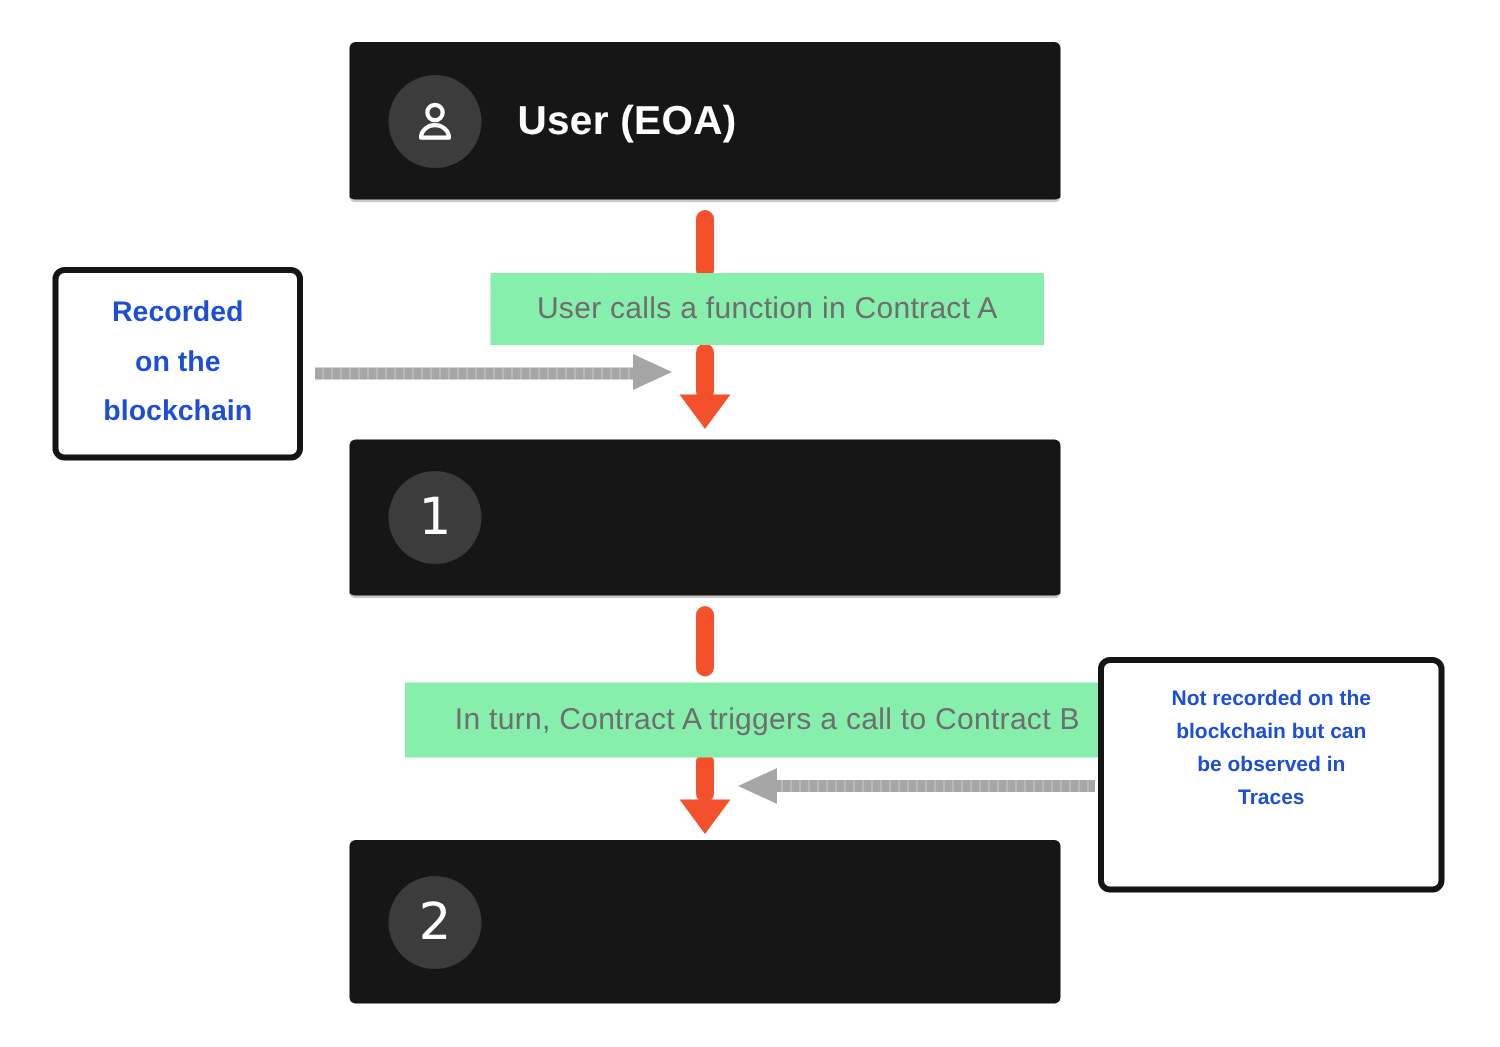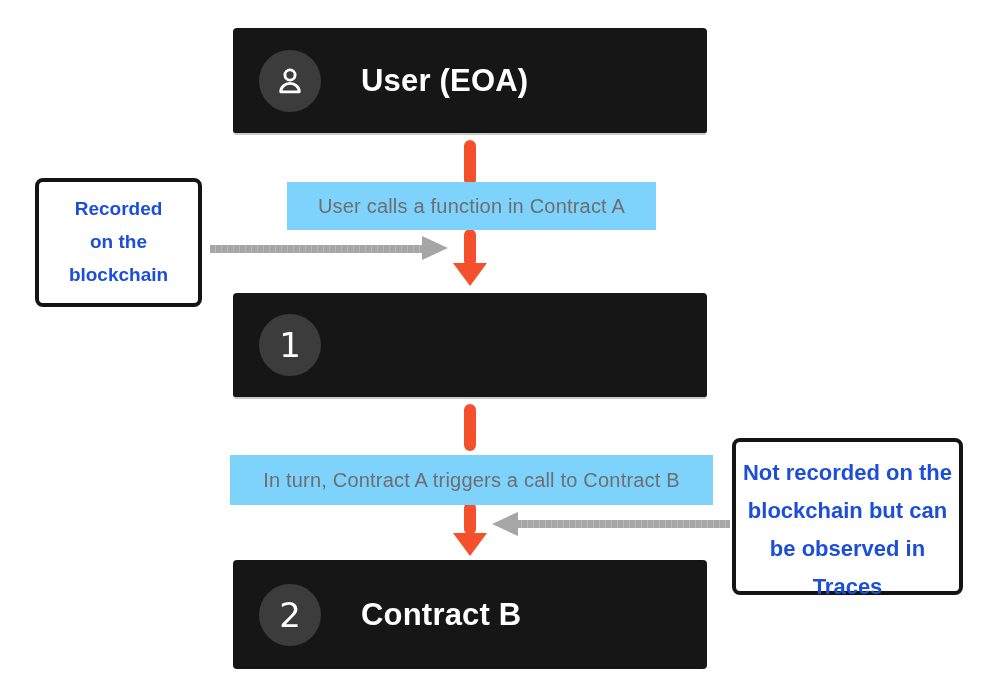--- a/index.html
+++ b/index.html
@@ -41,23 +41,23 @@
   }
   .node-badge .num {
     color: #ffffff;
     font-size: 34px;
     font-weight: 500;
     line-height: 1;
     font-family: "DejaVu Sans", sans-serif;
   }
   .node-title {
     position: absolute;
-    left: 128px;
+    left: 112px;
     color: #ffffff;
-    font-size: 31px;
+    font-size: 27px;
     font-weight: bold;
     letter-spacing: 0.2px;
   }
   
   .oshaft {
     position: absolute;
     left: 464px;
     width: 12px;
     background: #f4502c;
     border-radius: 6px;
@@ -67,29 +67,30 @@
     left: 453px;
     width: 0;
     height: 0;
     border-left: 17px solid transparent;
     border-right: 17px solid transparent;
     border-top: 23px solid #f4502c;
   }
   
   .edge-label {
     position: absolute;
-    background: #7dd3fc;
+    background: #86efac;
     color: #6e6e6e;
     font-size: 20px;
     text-align: center;
     letter-spacing: 0.2px;
     display: flex;
     align-items: center;
     justify-content: center;
     z-index: 3;
+    margin-left: 40px;
   }
   
   .gshaft {
     position: absolute;
     height: 8px;
     background: repeating-linear-gradient(90deg, #a6a6a6 0px, #a6a6a6 5px, #b9b9b9 5px, #b9b9b9 6px);
   }
   .ghead-right {
     position: absolute;
     width: 0;
@@ -126,22 +127,22 @@
     height: 129px;
     font-size: 19px;
     line-height: 33px;
     padding-top: 10px;
   }
   .callout.right-note {
     left: 732px;
     top: 438px;
     width: 231px;
     height: 157px;
-    font-size: 22px;
-    line-height: 38px;
+    font-size: 14px;
+    line-height: 22px;
     padding-top: 12px;
   }
   
   .person-svg { display: block; }
 </style>
 </head>
 <body>
 
 <div id="stage">
 
@@ -176,21 +177,20 @@
       <span class="num">1</span>
     </div>
   </div>
 
   <div class="edge-label" style="left:230px;top:455px;width:483px;height:50px;">In turn, Contract A triggers a call to Contract B</div>
 
   <div class="node no-underline" style="top:560px;height:109px;">
     <div class="node-badge">
       <span class="num">2</span>
     </div>
-    <div class="node-title">Contract B</div>
   </div>
 
   <div class="callout left-note">Recorded
 on the
 blockchain</div>
 
   <div class="callout right-note">Not recorded on the
 blockchain but can
 be observed in
 Traces</div>

